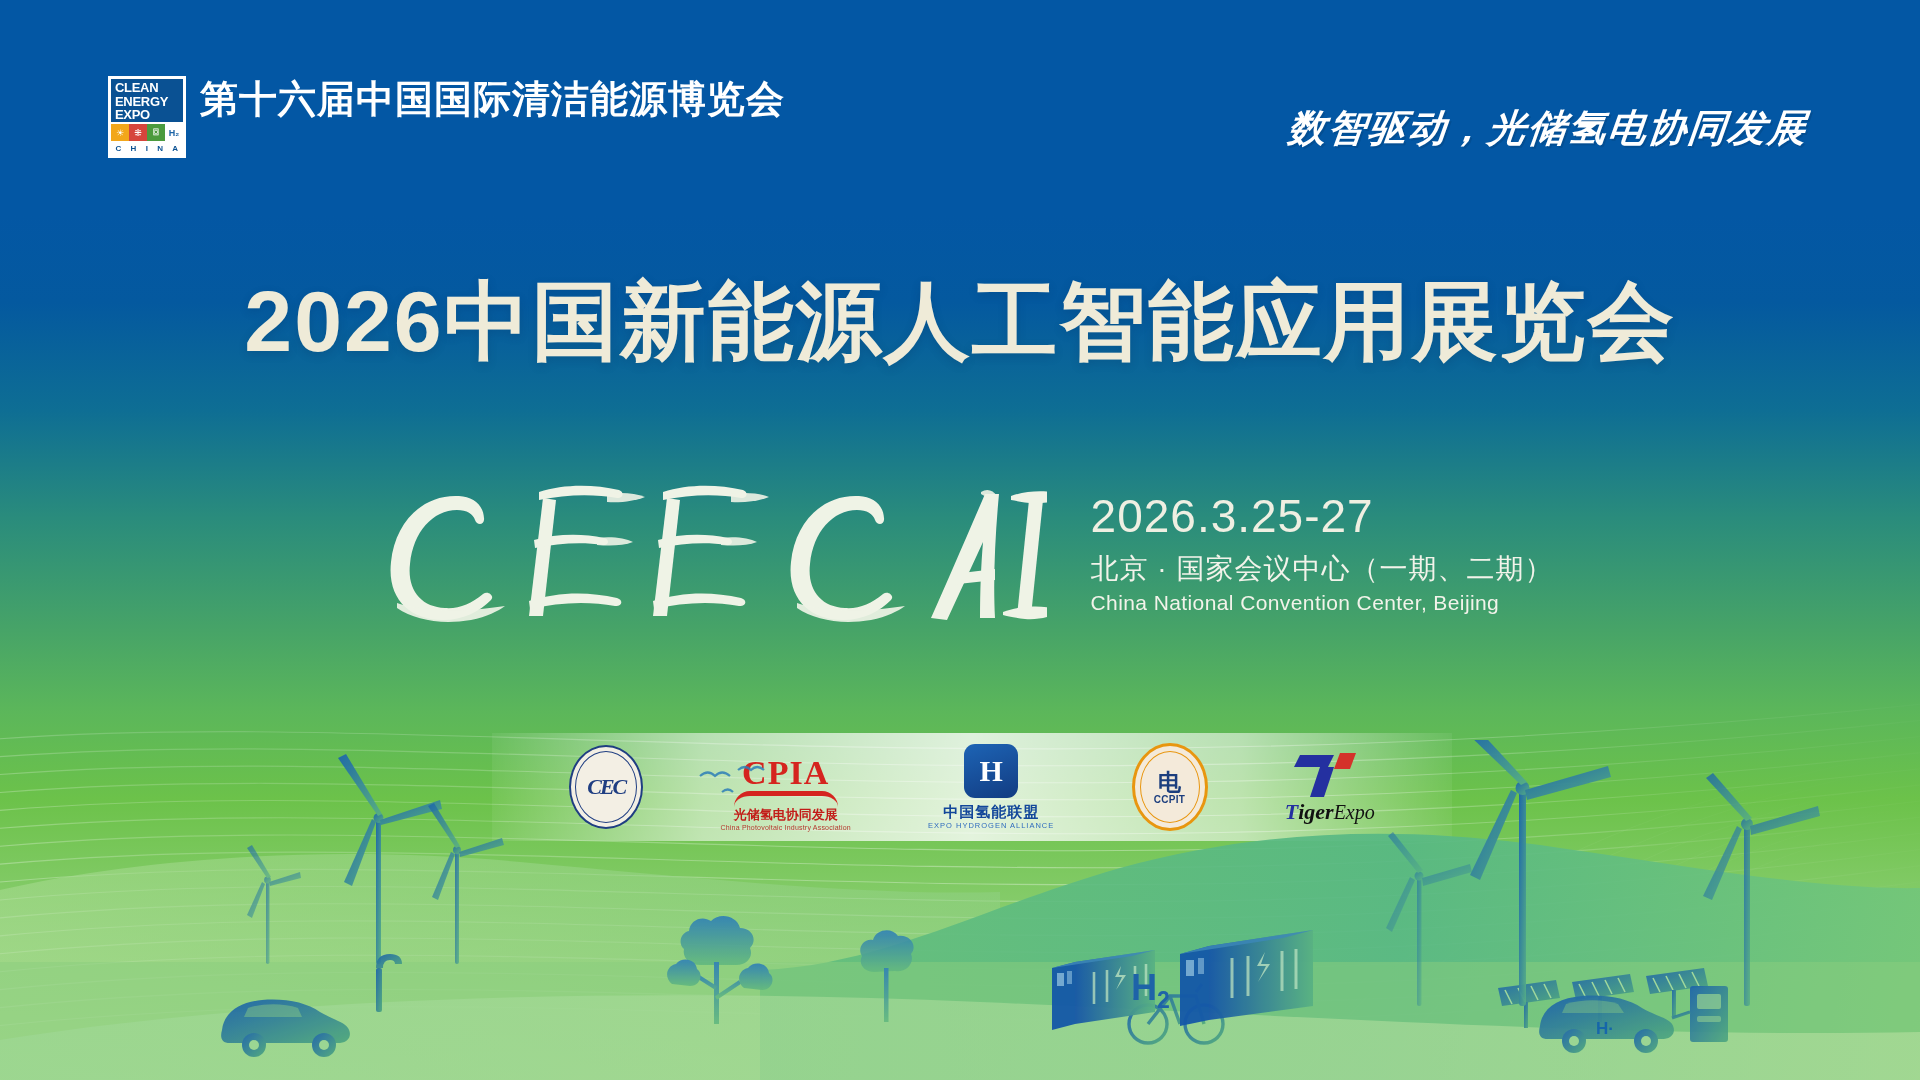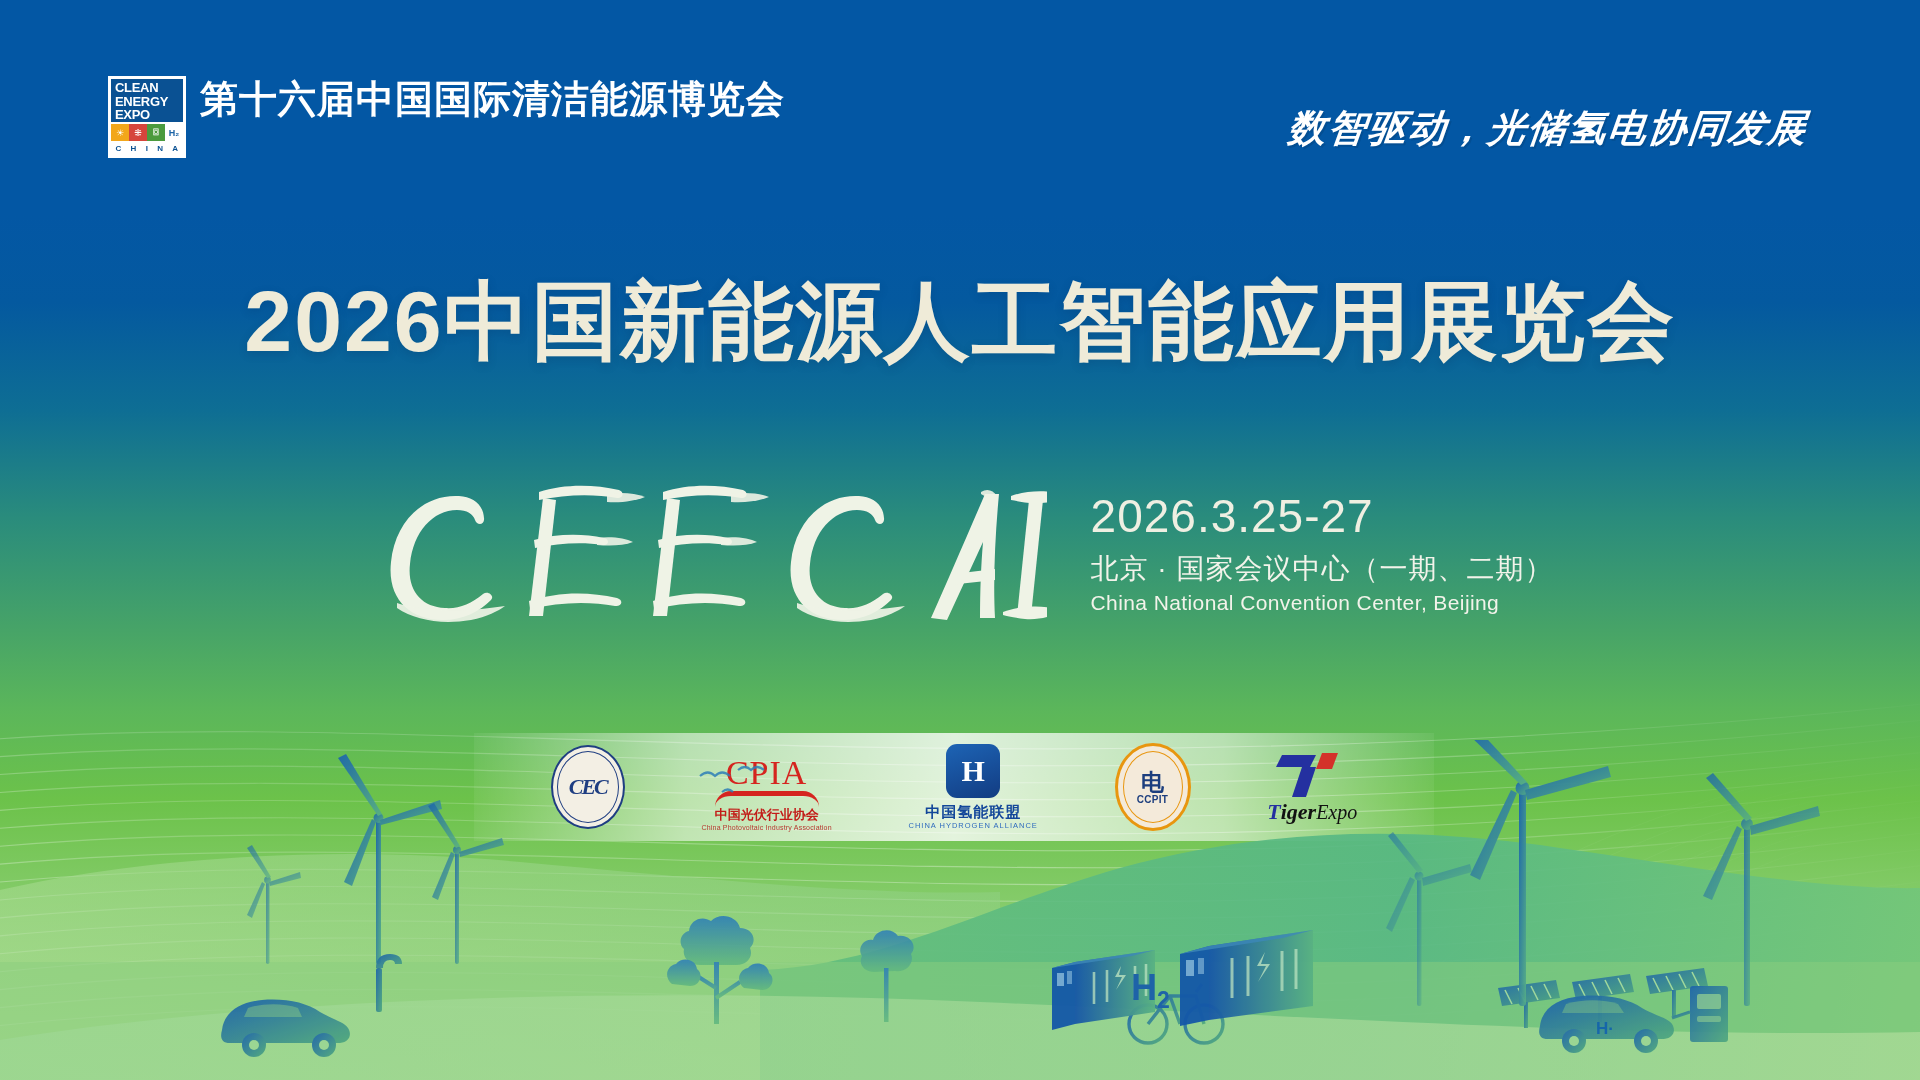--- a/index.html
+++ b/index.html
@@ -125,21 +125,21 @@
     letter-spacing:1px; line-height:40px; white-space:nowrap;
     margin-top:6px;
   }
   .venue-en {
     color:#F2F3EA; font-size:21px; font-weight:normal;
     letter-spacing:0.4px; line-height:28px; white-space:nowrap;
   }
 
   
   .sponsor-bar {
-    position:absolute; left:474px; top:733px;
+    position:absolute; left:492px; top:733px;
     width:960px; height:108px;
     background:linear-gradient(to right,
       rgba(255,255,255,0.06) 0%,
       rgba(255,255,255,0.55) 22%,
       rgba(255,255,255,0.80) 50%,
       rgba(255,255,255,0.55) 78%,
       rgba(255,255,255,0.06) 100%);
     display:flex; align-items:center; justify-content:space-evenly;
   }
   .sponsor { display:flex; flex-direction:column; align-items:center; justify-content:center; }
@@ -154,21 +154,21 @@
     content:""; position:absolute; inset:4px; border-radius:50%;
     border:1.5px solid #1F3E82;
   }
   .cec-seal b {
     color:#1F3E82; font-family:"Liberation Serif", serif;
     font-size:22px; letter-spacing:-2px; font-style:italic; z-index:2;
   }
 
   .cpia { display:flex; flex-direction:column; align-items:center; }
   .cpia-word {
-    color:#D5241F; font-size:34px; font-weight:normal; letter-spacing:1px;
+    color:#D5241F; font-size:34px; font-weight:bold; letter-spacing:1px;
     line-height:34px; font-family:"Liberation Serif", serif;margin-top:14px;
   }
   .cpia-arc {
     width:104px; height:16px; margin-top:1px;
     border-top:5px solid #D5241F; border-radius:52px 52px 0 0;
   }
   .cpia-cn { color:#C21C18; font-size:13px; font-weight:bold; line-height:16px; }
   .cpia-en { color:#B5372E; font-size:7px; line-height:9px; letter-spacing:0.2px; }
 
   .cha-mark {
@@ -341,30 +341,30 @@
 
     <div class="sponsor">
       <div class="cec-seal">
         <b>CEC</b>
       </div>
     </div>
 
     <div class="sponsor cpia">
       <div class="cpia-word">CPIA</div>
       <div class="cpia-arc"></div>
-      <div class="cpia-cn">中国光伏行业协会</div>
+      <div class="cpia-cn">光储氢电协同发展</div>
       <div class="cpia-en">China Photovoltaic Industry Association</div>
     </div>
 
     <div class="sponsor">
       <div class="cha-mark">
         <span>H</span>
       </div>
       <div class="cha-cn">中国氢能联盟</div>
-      <div class="cha-en">CHINA HYDROGEN ALLIANCE</div>
+      <div class="cha-en">EXPO HYDROGEN ALLIANCE</div>
     </div>
 
     <div class="sponsor">
       <div class="ccpit-seal">
         <div class="ccpit-glyph">电</div>
         <div class="ccpit-word">CCPIT</div>
       </div>
     </div>
 
     <div class="sponsor tiger">

